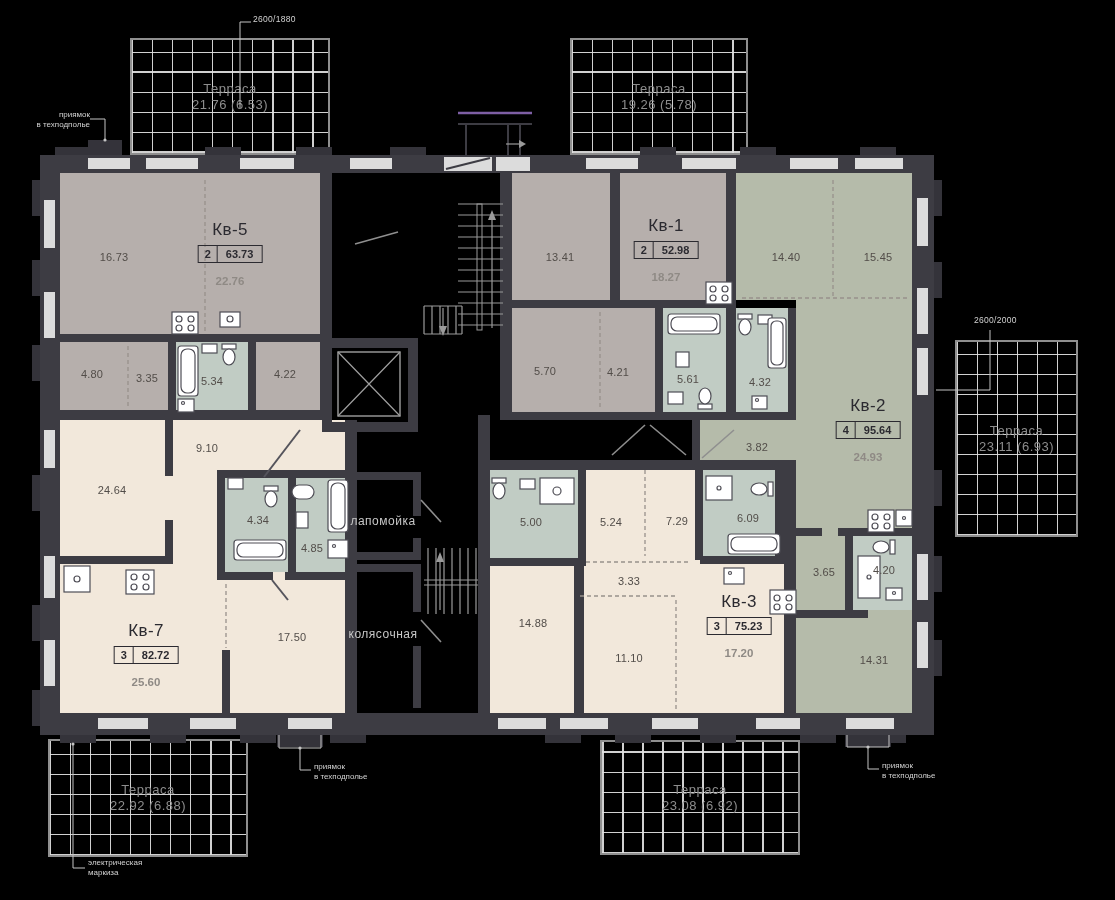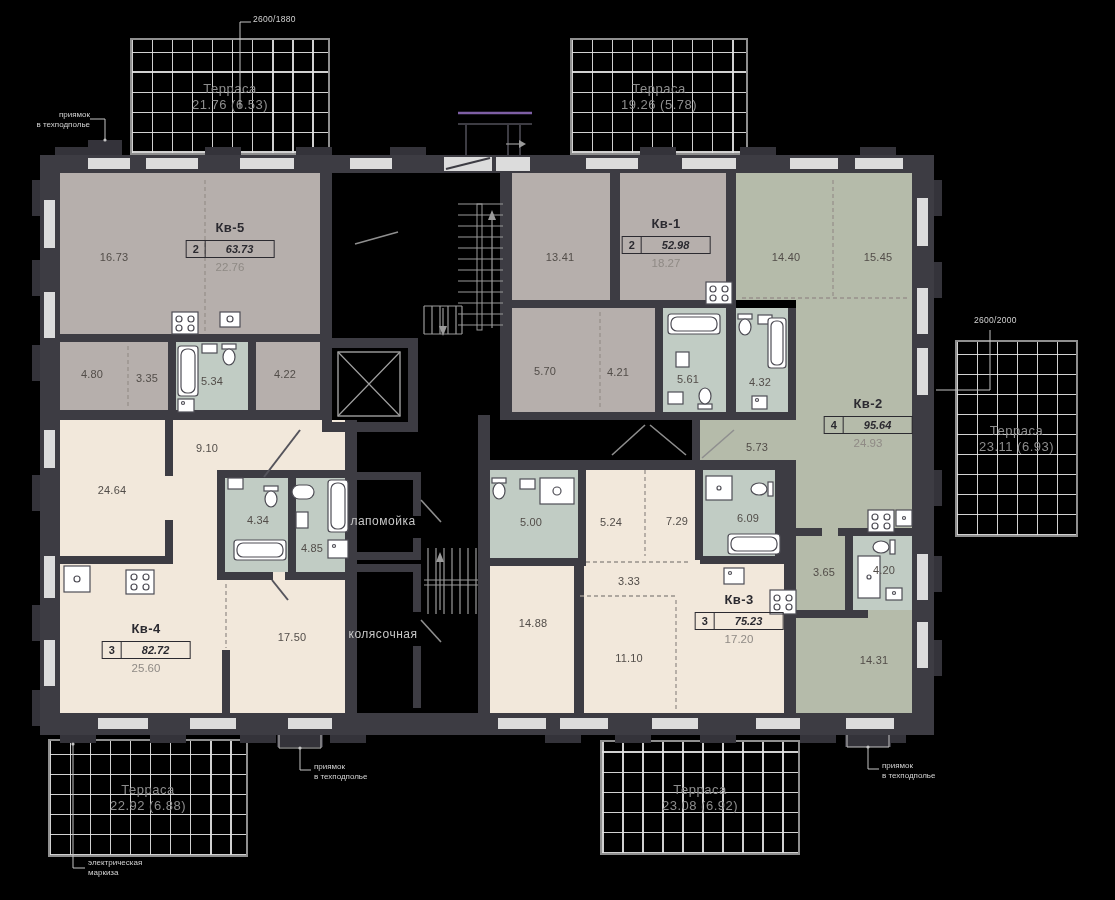--- a/index.html
+++ b/index.html
@@ -29,25 +29,25 @@
     background-image:
       repeating-linear-gradient(90deg, rgba(226,226,226,.92) 0 1.5px, transparent 1.5px 20px),
       repeating-linear-gradient(0deg , rgba(226,226,226,.92) 0 1.5px, transparent 1.5px 20px);}
   .terrace .tl{position:absolute;inset:0;display:flex;flex-direction:column;align-items:center;
       justify-content:center;color:var(--terrace-text,#8d8d8d);font-size:13px;letter-spacing:.5px;}
   .terrace .tl div{line-height:16px;}
   .rn{position:absolute;z-index:2;transform:translate(-50%,-50%);font-size:11px;
       color:var(--room-text,#524d49);letter-spacing:.2px;white-space:nowrap;}
   .apt{position:absolute;z-index:2;transform:translateX(-50%);text-align:center;
       color:var(--label-dark,#2b2a30);}
-  .apt .t{font-size:13px;font-weight:bold;letter-spacing:.4px;margin-bottom:4px;}
+  .apt .t{font-size:17px;font-weight:normal;letter-spacing:.4px;margin-bottom:4px;}
   .apt .box{display:inline-flex;border:1.5px solid currentColor;font-size:11px;font-weight:bold;}
   .apt .box .c1{padding:2px 6px;border-right:1.5px solid currentColor;}
-  .apt .box .c2{padding:2px 20px;font-style:italic;}
-  .apt .sub{font-size:11.5px;font-weight:normal;color:var(--sub-text,#8f8a85);margin-top:3px;}
+  .apt .box .c2{padding:2px 8px;}
+  .apt .sub{font-size:11.5px;font-weight:bold;color:var(--sub-text,#8f8a85);margin-top:12px;}
   .ann{position:absolute;z-index:2;color:var(--annotation,#d2d2d2);font-size:8px;
       line-height:10px;white-space:pre-line;}
   .dim{position:absolute;z-index:2;color:var(--annotation,#d2d2d2);font-size:8.5px;letter-spacing:.3px;}
   .core-label{position:absolute;z-index:2;transform:translate(-50%,-50%);color:#c7c7c7;
       font-size:12px;letter-spacing:.5px;white-space:nowrap;}
 </style>
 </head>
 <body>
 
 <div class="plan">
@@ -405,21 +405,21 @@
   <div class="rn" style="left:285px;top:374px">4.22</div>
 
   <div class="rn" style="left:560px;top:257px">13.41</div>
   <div class="rn" style="left:545px;top:371px">5.70</div>
   <div class="rn" style="left:618px;top:372px">4.21</div>
   <div class="rn" style="left:688px;top:379px">5.61</div>
   <div class="rn" style="left:760px;top:382px">4.32</div>
 
   <div class="rn" style="left:786px;top:257px">14.40</div>
   <div class="rn" style="left:878px;top:257px">15.45</div>
-  <div class="rn" style="left:757px;top:447px">5.73</div>
+  <div class="rn" style="left:757px;top:447px">3.82</div>
   <div class="rn" style="left:824px;top:572px">3.65</div>
   <div class="rn" style="left:884px;top:570px">4.20</div>
   <div class="rn" style="left:874px;top:660px">14.31</div>
 
   <div class="rn" style="left:531px;top:522px">5.00</div>
   <div class="rn" style="left:611px;top:522px">5.24</div>
   <div class="rn" style="left:677px;top:521px">7.29</div>
   <div class="rn" style="left:748px;top:518px">6.09</div>
   <div class="rn" style="left:629px;top:581px">3.33</div>
   <div class="rn" style="left:533px;top:623px">14.88</div>
@@ -457,21 +457,21 @@
   </div>
   <div class="apt" style="left:739px;top:592px">
     <div class="t">Кв-3</div>
     <div class="box">
       <span class="c1">3</span>
       <span class="c2">75.23</span>
     </div>
     <div class="sub">17.20</div>
   </div>
   <div class="apt" style="left:146px;top:621px">
-    <div class="t">Кв-4</div>
+    <div class="t">Кв-7</div>
     <div class="box">
       <span class="c1">3</span>
       <span class="c2">82.72</span>
     </div>
     <div class="sub">25.60</div>
   </div>
 
   <div class="core-label" style="left:383px;top:521px">лапомойка</div>
   <div class="core-label" style="left:383px;top:634px">колясочная</div>
 

